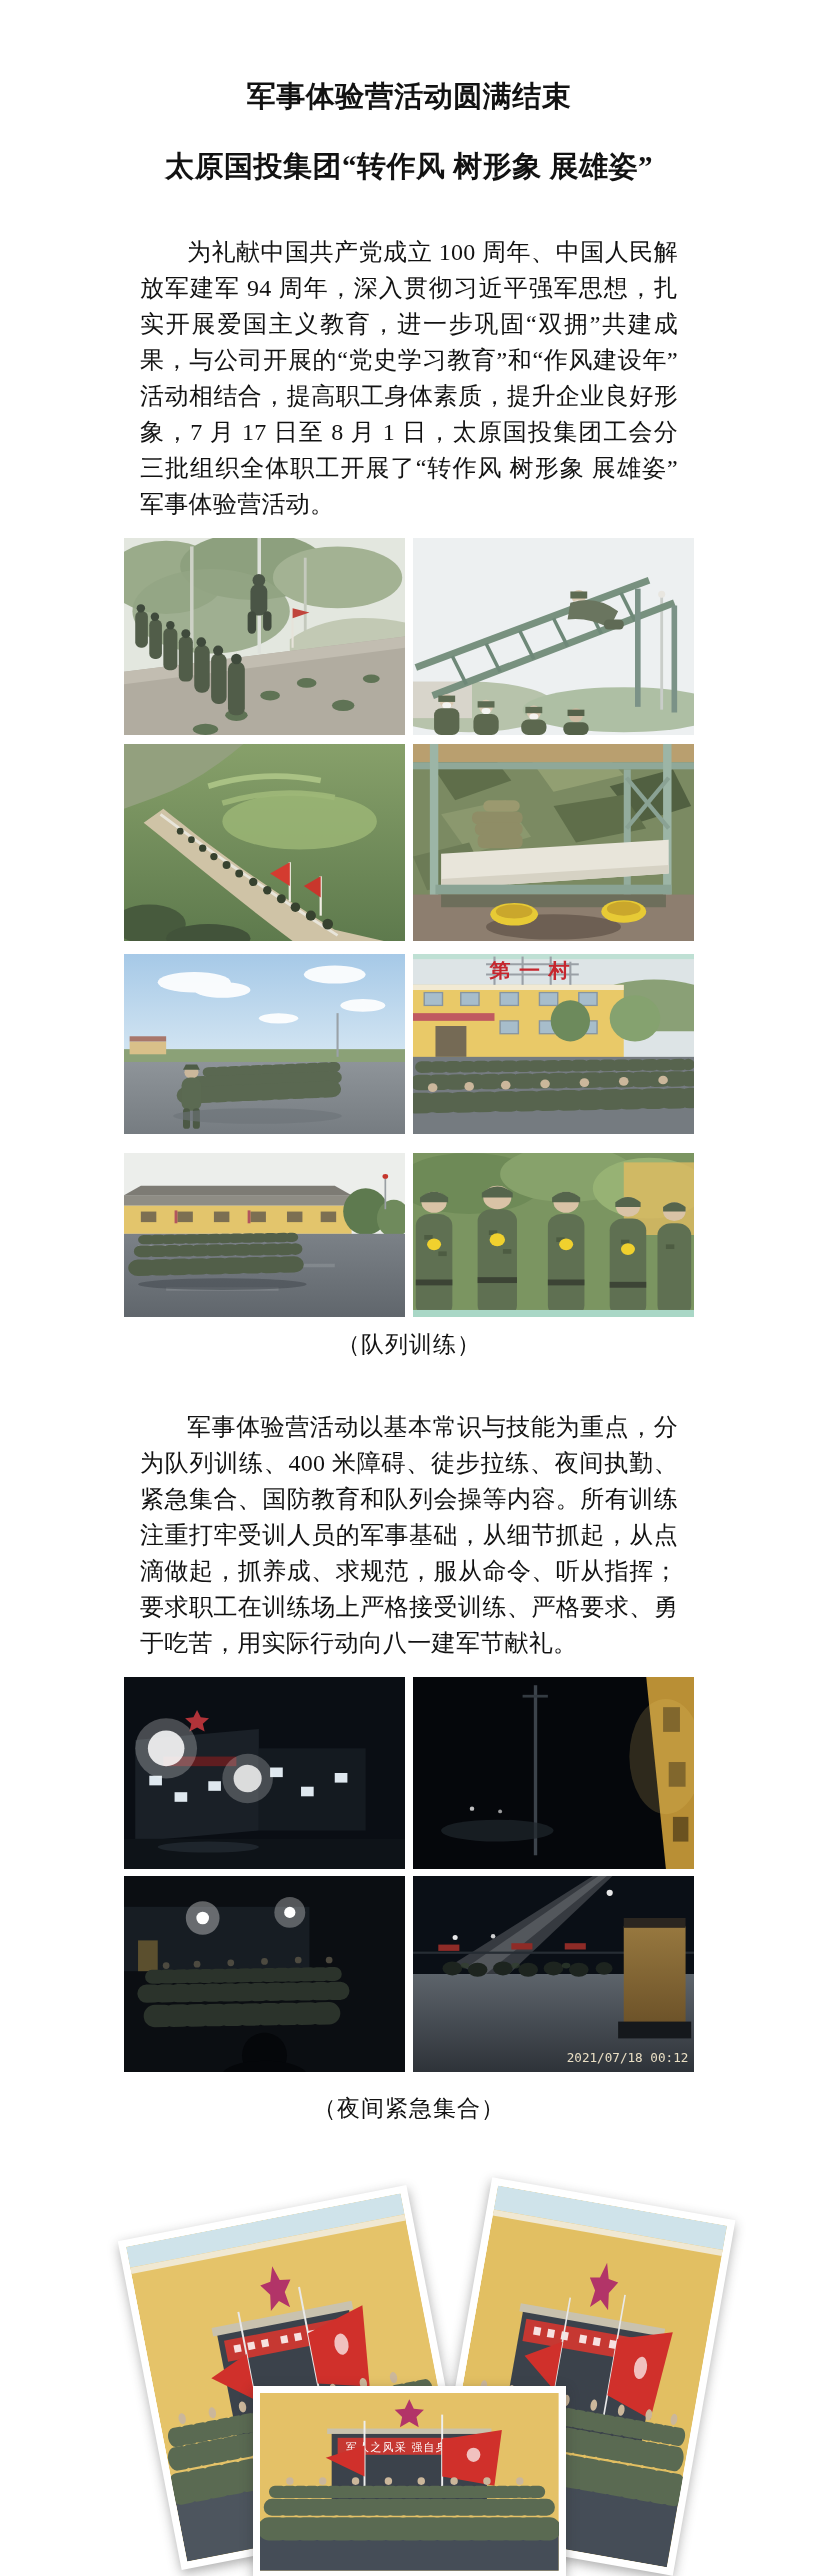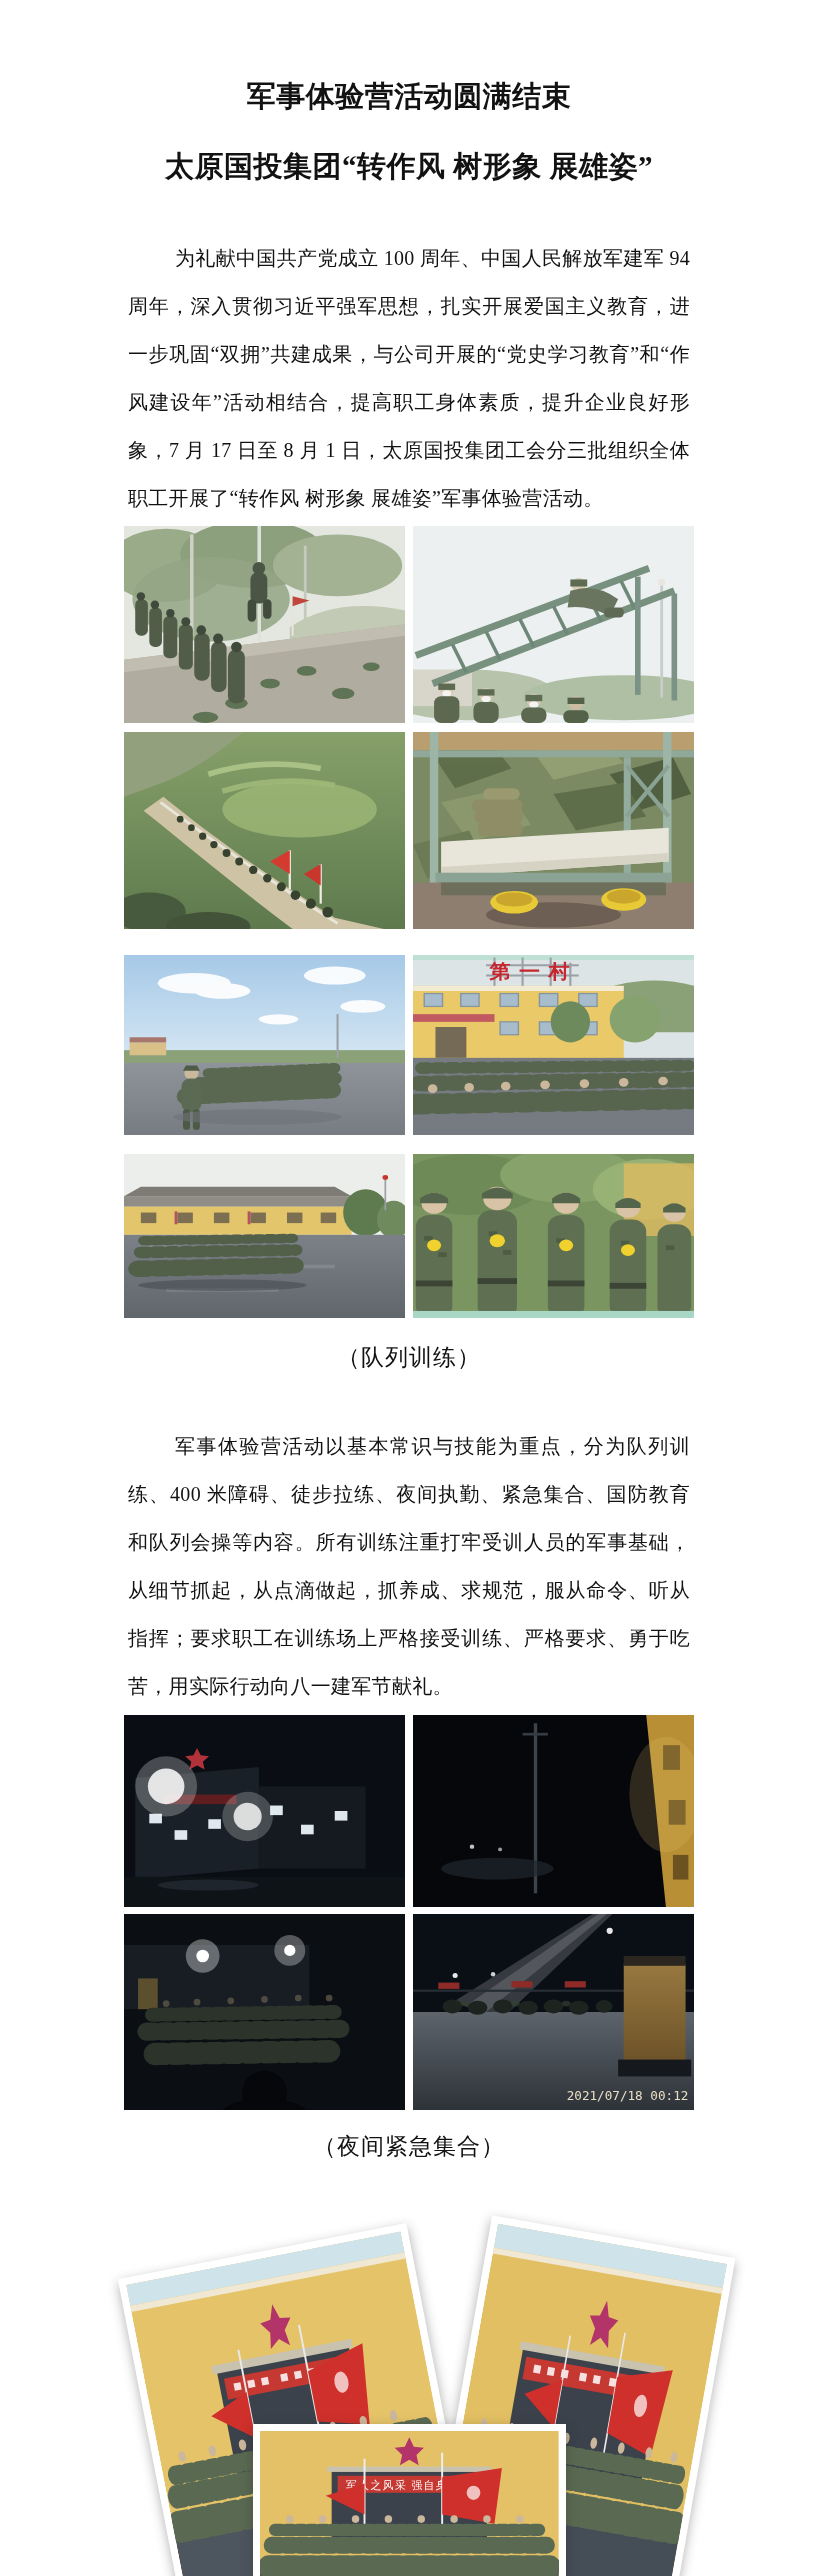--- a/index.html
+++ b/index.html
@@ -1,31 +1,31 @@
 <!DOCTYPE html>
 <html lang="zh" style="font-size:8.2px"><head>
 <meta charset="utf-8">
 <style>
   html,body{margin:0;padding:0;background:#ffffff;}
   body{width:818px;min-height:3103px;font-family:"Liberation Serif","DejaVu Serif",serif;color:#121212;}
   .page{width:818px;min-height:3103px;box-sizing:border-box;padding:61px 124px 46px 124px;background:#fff;}
   .content{width:570px;}
   .title{margin:0 0 33px 0;text-align:center;font-weight:700;}
   .title .tline{font-size:29px;line-height:70px;letter-spacing:0.5px;white-space:nowrap;}
-  .para{margin:4px;font-size:20px;line-height:48px;text-align:justify;text-indent:47px;letter-spacing:0.3px;}
+  .para{margin:16px;font-size:24px;line-height:36px;text-align:justify;text-indent:47px;letter-spacing:0.3px;}
   .para.mt-p2{margin-top:49px;}
   .photo-grid{display:grid;grid-template-columns:281px 281px;column-gap:8.2px;}
   .photo-grid.b1{grid-template-rows:197px 197px;row-gap:9.3px;margin-top:0;}
-  .photo-grid.b2{grid-template-rows:180px 164px;row-gap:18.5px;margin-top:26px;}
+  .photo-grid.b2{grid-template-rows:180px 164px;row-gap:18.5px;margin-top:13px;}
   .photo-grid.b3{grid-template-rows:192px 196px;row-gap:7px;margin-top:5.2px;}
   .photo{position:relative;overflow:hidden;background:#d8d8d8;}
   .photo svg{display:block;width:100%;height:100%;}
   .caption{font-size:23px;line-height:31px;text-align:center;letter-spacing:1px;}
   .caption.c1{margin-top:7.2px;}
-  .caption.c2{margin-top:24px;}
+  .caption.c2{margin-top:12px;}
   .caption.c3{margin-top:21px;text-align:center;}
   .collage{position:relative;height:392px;margin-top:72px;}
   .polaroid{position:absolute;background:#fff;box-shadow:0 4.1px 11.3px rgba(40,40,40,.38);padding:7.2px;box-sizing:border-box;}
   .polaroid .ph{width:100%;height:100%;overflow:hidden;}
   .polaroid .ph svg{display:block;width:100%;height:100%;}
   .pol-left{width:294px;height:335px;left:23px;top:14.4px;transform:rotate(-11deg);z-index:1;}
   .pol-right{width:247px;height:361px;left:335px;top:0px;transform:rotate(10deg);z-index:2;}
   .pol-center{width:313px;height:192px;left:129px;top:190px;z-index:3;}
 </style>
 </head>

